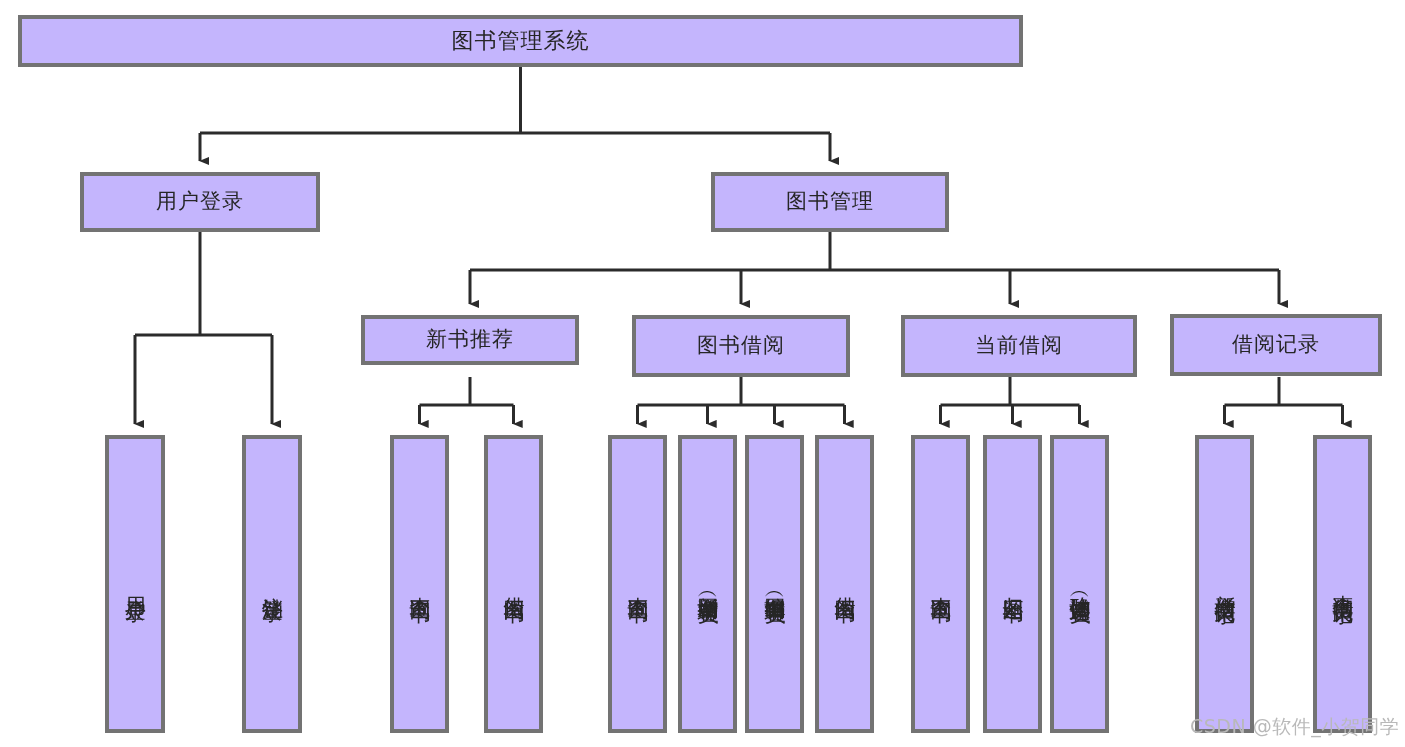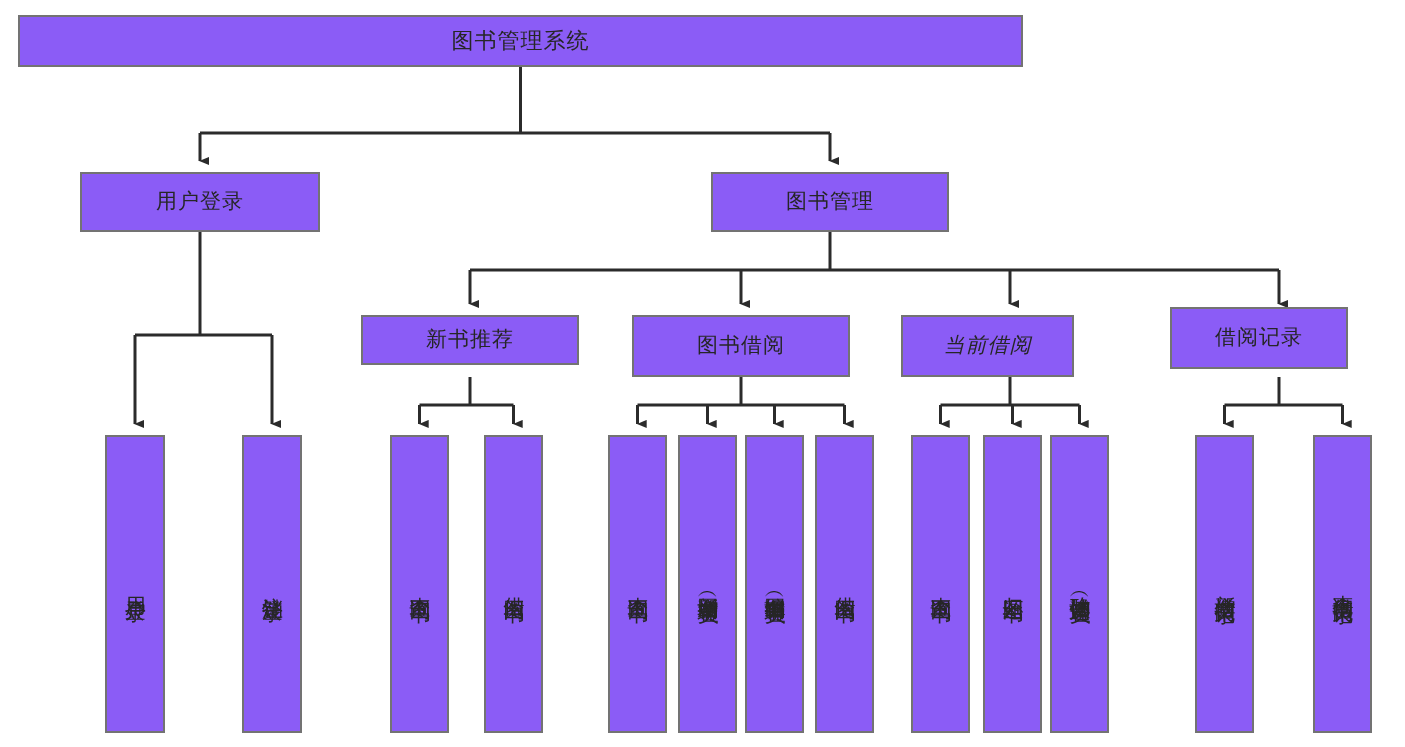--- a/index.html
+++ b/index.html
@@ -19,22 +19,22 @@
     position: absolute;
     left: 0;
     top: 0;
     width: 1405px;
     height: 747px;
     pointer-events: none;
   }
   .node {
     position: absolute;
     box-sizing: border-box;
-    border: 2px solid #737373;
-    background: #8b5cf6;
+    border: 4px solid #737373;
+    background: #c4b5fd;
     display: flex;
     align-items: center;
     justify-content: center;
     color: #262626;
   }
   .node.horiz {
     font-size: 21px;
     line-height: 1.1;
     letter-spacing: 1px;
   }
@@ -120,24 +120,24 @@
       </div>
       <div class="node horiz" style="left: 711px; top: 172px; width: 238px; height: 60px;">
         <span>图书管理</span>
       </div>
       <div class="node horiz" style="left: 361px; top: 315px; width: 218px; height: 50px;">
         <span>新书推荐</span>
       </div>
       <div class="node horiz" style="left: 632px; top: 315px; width: 218px; height: 62px; font-family: Liberation Serif, serif;">
         <span>图书借阅</span>
       </div>
-      <div class="node horiz" style="left: 901px; top: 315px; width: 173px; height: 62px; font-style: italic;">
+      <div class="node horiz" style="left: 901px; top: 315px; width: 236px; height: 62px;">
         <span>当前借阅</span>
       </div>
-      <div class="node horiz" style="left: 1170px; top: 307px; width: 178px; height: 62px;">
+      <div class="node horiz" style="left: 1170px; top: 314px; width: 212px; height: 62px;">
         <span>借阅记录</span>
       </div>
       <div class="node leaf" style="left: 105px; top: 435px; width: 60px; height: 298px;">
         <span class="vtext">用户登录</span>
       </div>
       <div class="node leaf" style="left: 242px; top: 435px; width: 60px; height: 298px;">
         <span class="vtext">注销登录</span>
       </div>
       <div class="node leaf" style="left: 390px; top: 435px; width: 59px; height: 298px;">
         <span class="vtext">查询图书</span>
@@ -167,13 +167,14 @@
         <span class="vtext">确认归还（管理员）</span>
       </div>
       <div class="node leaf" style="left: 1195px; top: 435px; width: 59px; height: 298px;">
         <span class="vtext">新增借阅记录</span>
       </div>
       <div class="node leaf" style="left: 1313px; top: 435px; width: 59px; height: 298px;">
         <span class="vtext">查询借阅记录</span>
       </div>
     </div>
 
+  <div class="watermark" style="left:1190px; top:714px;">CSDN @软件_小贺同学</div>
 </div>
 
 </body></html>

